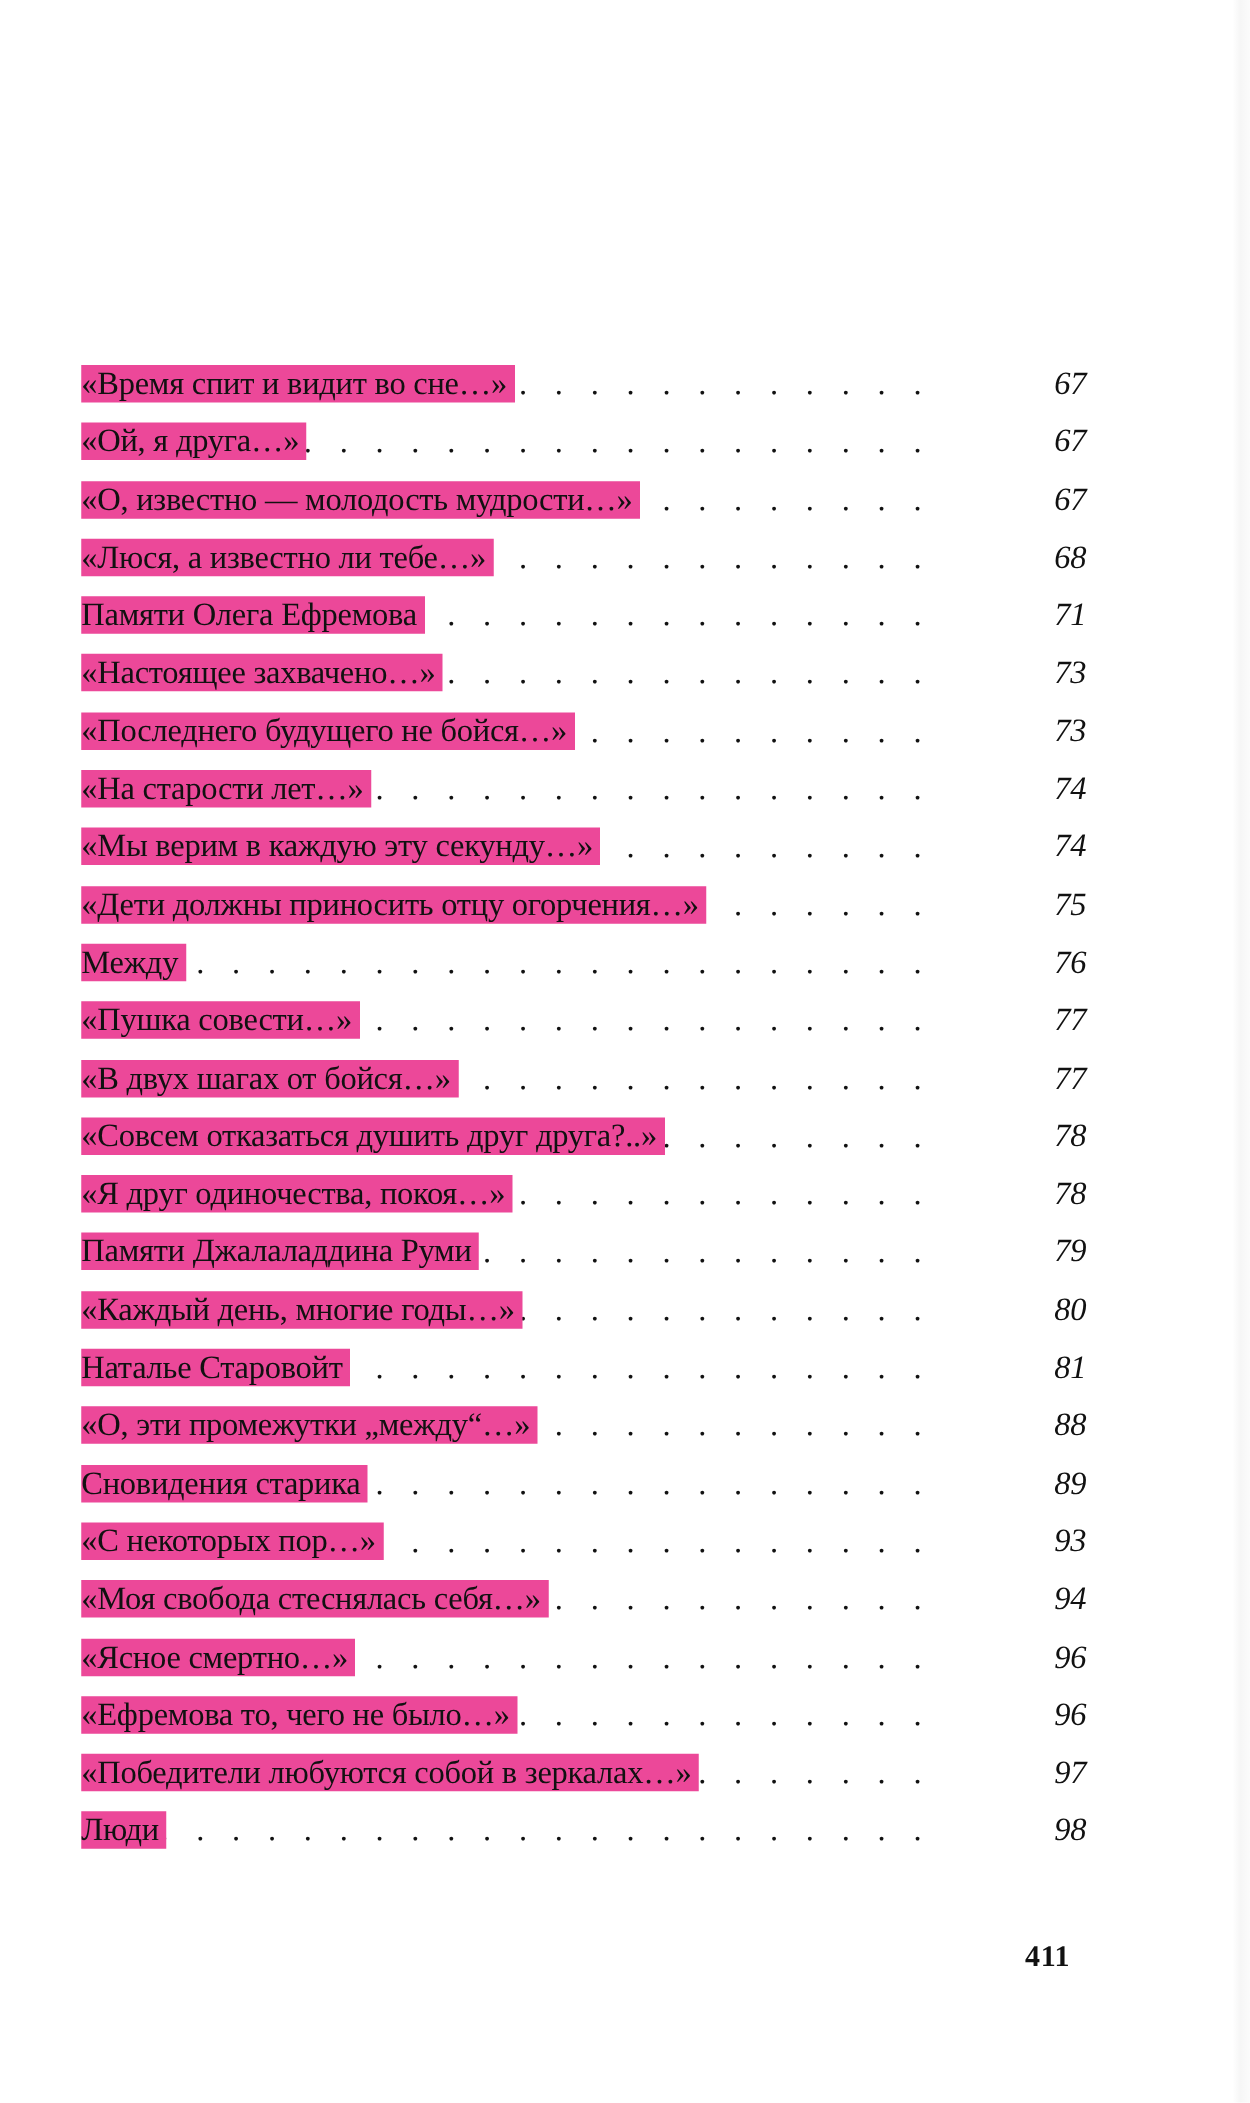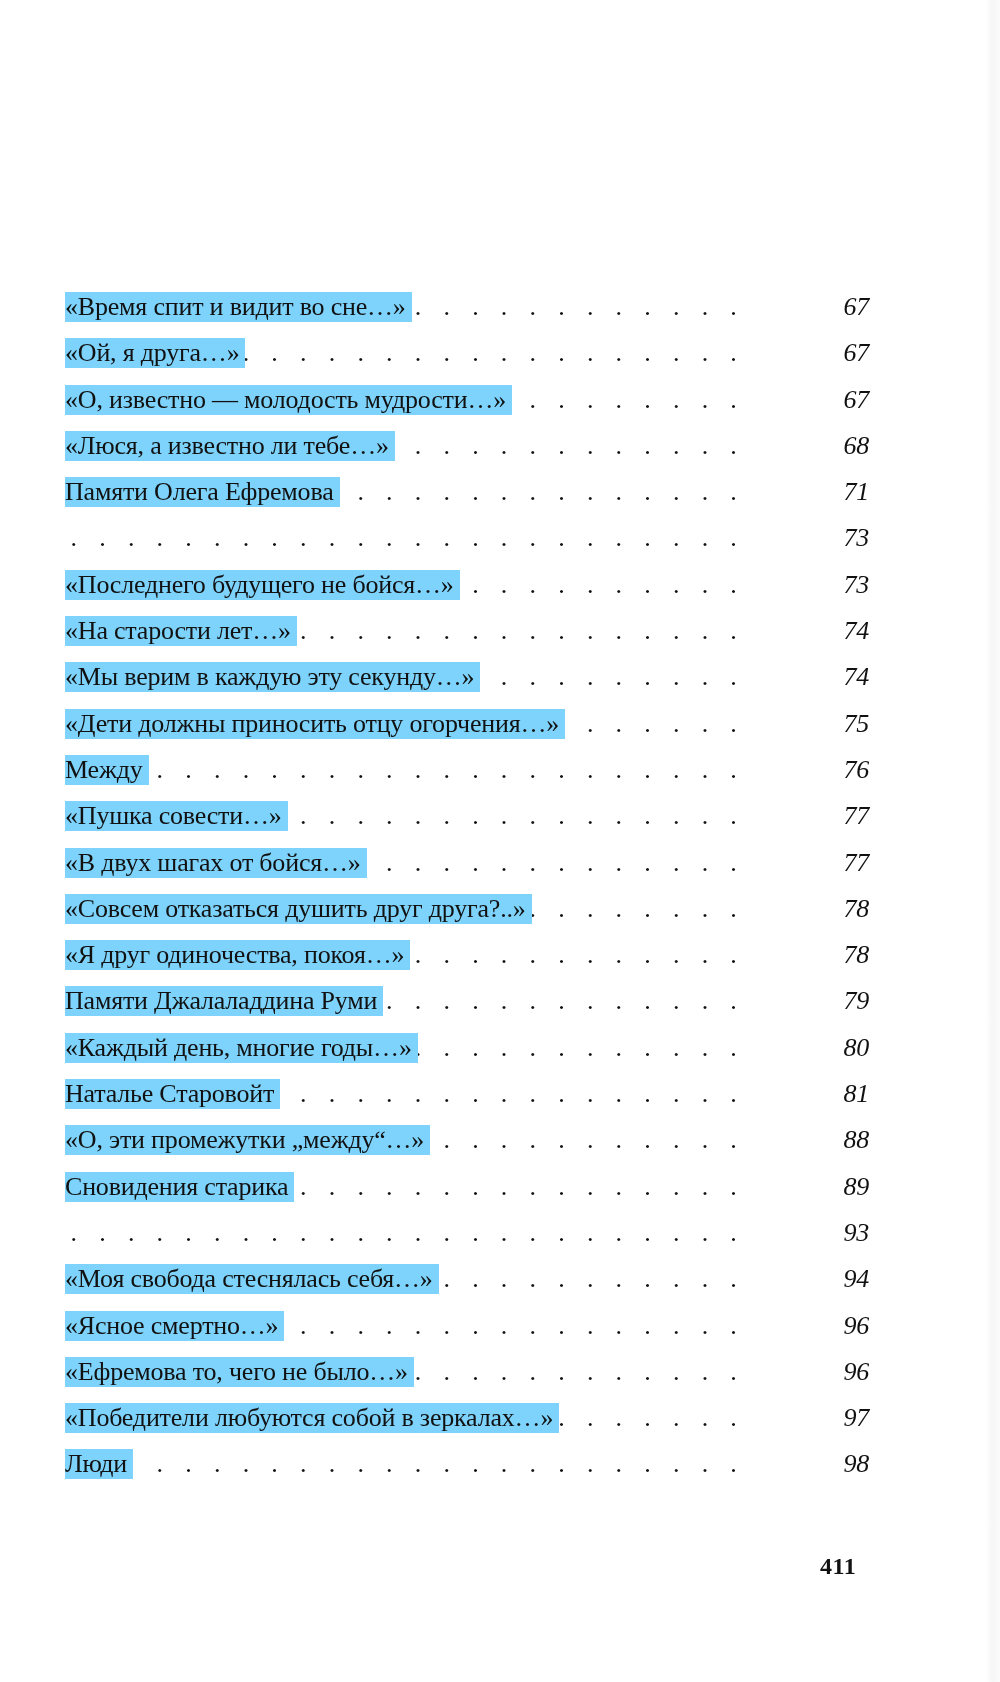--- a/index.html
+++ b/index.html
@@ -33,21 +33,21 @@
       position: relative;
       height: 46.3px;
       display: flex;
       align-items: flex-start;
       font-size: 26px;
       line-height: 30px;
       letter-spacing: -0.2px;
     }
     .toc-title {
       white-space: nowrap;
-      background: #7dd3fc;
+      background: #ec4899;
       padding-right: 6px;
       position: relative;
       z-index: 2;
     }
     .toc-leader {
       position: absolute;
       left: 0;
       right: 110px;
       top: 0;
       height: 30px;
@@ -110,20 +110,21 @@
       <span class="toc-title">«Люся, а известно ли тебе…»</span>
       <span class="toc-page">68</span>
     </div>
     <div class="toc-row">
       <div class="toc-leader"><span>.</span><span>.</span><span>.</span><span>.</span><span>.</span><span>.</span><span>.</span><span>.</span><span>.</span><span>.</span><span>.</span><span>.</span><span>.</span><span>.</span><span>.</span><span>.</span><span>.</span><span>.</span><span>.</span><span>.</span><span>.</span><span>.</span><span>.</span><span>.</span><span>.</span></div>
       <span class="toc-title">Памяти Олега Ефремова</span>
       <span class="toc-page">71</span>
     </div>
     <div class="toc-row">
       <div class="toc-leader"><span>.</span><span>.</span><span>.</span><span>.</span><span>.</span><span>.</span><span>.</span><span>.</span><span>.</span><span>.</span><span>.</span><span>.</span><span>.</span><span>.</span><span>.</span><span>.</span><span>.</span><span>.</span><span>.</span><span>.</span><span>.</span><span>.</span><span>.</span><span>.</span><span>.</span></div>
+      <span class="toc-title">«Настоящее захвачено…»</span>
       <span class="toc-page">73</span>
     </div>
     <div class="toc-row">
       <div class="toc-leader"><span>.</span><span>.</span><span>.</span><span>.</span><span>.</span><span>.</span><span>.</span><span>.</span><span>.</span><span>.</span><span>.</span><span>.</span><span>.</span><span>.</span><span>.</span><span>.</span><span>.</span><span>.</span><span>.</span><span>.</span><span>.</span><span>.</span><span>.</span><span>.</span><span>.</span></div>
       <span class="toc-title">«Последнего будущего не бойся…»</span>
       <span class="toc-page">73</span>
     </div>
     <div class="toc-row">
       <div class="toc-leader"><span>.</span><span>.</span><span>.</span><span>.</span><span>.</span><span>.</span><span>.</span><span>.</span><span>.</span><span>.</span><span>.</span><span>.</span><span>.</span><span>.</span><span>.</span><span>.</span><span>.</span><span>.</span><span>.</span><span>.</span><span>.</span><span>.</span><span>.</span><span>.</span><span>.</span></div>
       <span class="toc-title">«На старости лет…»</span>
@@ -184,20 +185,21 @@
       <span class="toc-title">«О, эти промежутки „между“…»</span>
       <span class="toc-page">88</span>
     </div>
     <div class="toc-row">
       <div class="toc-leader"><span>.</span><span>.</span><span>.</span><span>.</span><span>.</span><span>.</span><span>.</span><span>.</span><span>.</span><span>.</span><span>.</span><span>.</span><span>.</span><span>.</span><span>.</span><span>.</span><span>.</span><span>.</span><span>.</span><span>.</span><span>.</span><span>.</span><span>.</span><span>.</span><span>.</span></div>
       <span class="toc-title">Сновидения старика</span>
       <span class="toc-page">89</span>
     </div>
     <div class="toc-row">
       <div class="toc-leader"><span>.</span><span>.</span><span>.</span><span>.</span><span>.</span><span>.</span><span>.</span><span>.</span><span>.</span><span>.</span><span>.</span><span>.</span><span>.</span><span>.</span><span>.</span><span>.</span><span>.</span><span>.</span><span>.</span><span>.</span><span>.</span><span>.</span><span>.</span><span>.</span><span>.</span></div>
+      <span class="toc-title">«С некоторых пор…»</span>
       <span class="toc-page">93</span>
     </div>
     <div class="toc-row">
       <div class="toc-leader"><span>.</span><span>.</span><span>.</span><span>.</span><span>.</span><span>.</span><span>.</span><span>.</span><span>.</span><span>.</span><span>.</span><span>.</span><span>.</span><span>.</span><span>.</span><span>.</span><span>.</span><span>.</span><span>.</span><span>.</span><span>.</span><span>.</span><span>.</span><span>.</span><span>.</span></div>
       <span class="toc-title">«Моя свобода стеснялась себя…»</span>
       <span class="toc-page">94</span>
     </div>
     <div class="toc-row">
       <div class="toc-leader"><span>.</span><span>.</span><span>.</span><span>.</span><span>.</span><span>.</span><span>.</span><span>.</span><span>.</span><span>.</span><span>.</span><span>.</span><span>.</span><span>.</span><span>.</span><span>.</span><span>.</span><span>.</span><span>.</span><span>.</span><span>.</span><span>.</span><span>.</span><span>.</span><span>.</span></div>
       <span class="toc-title">«Ясное смертно…»</span>

